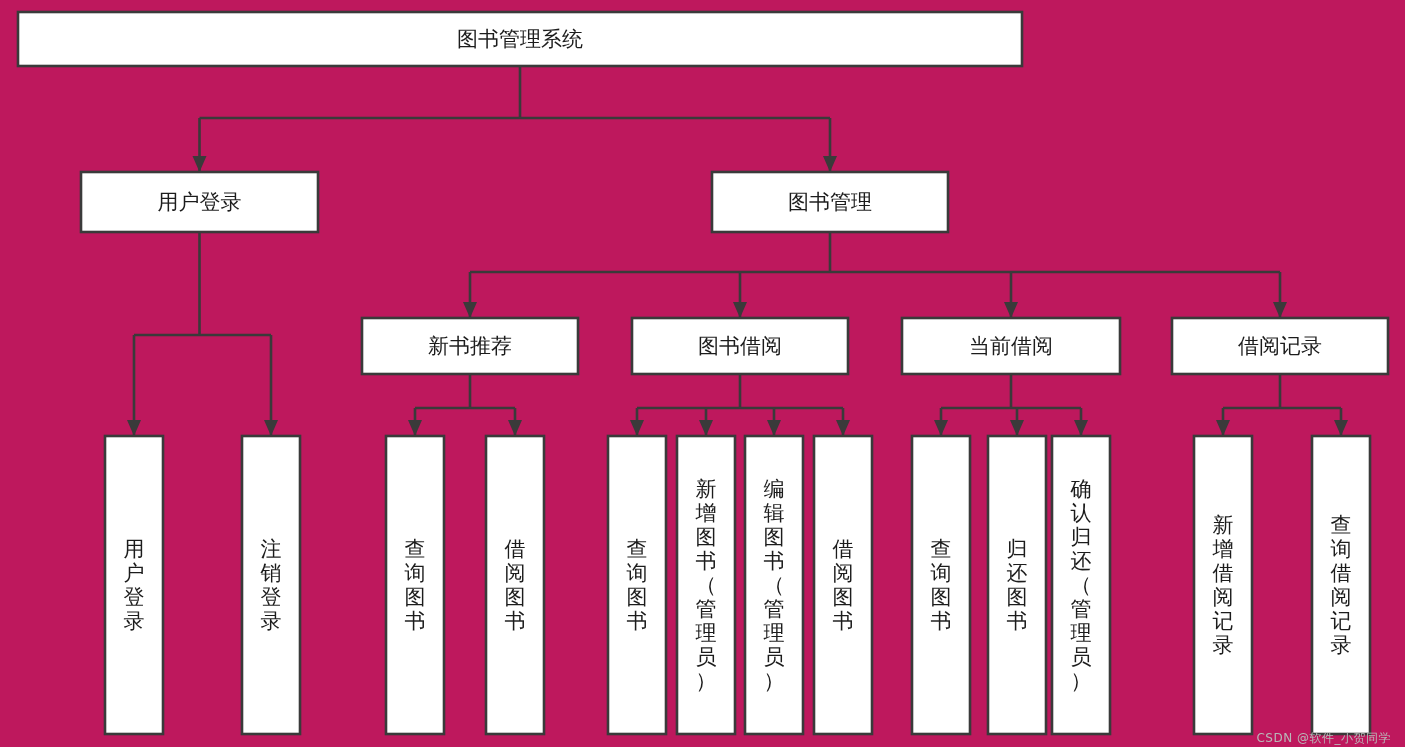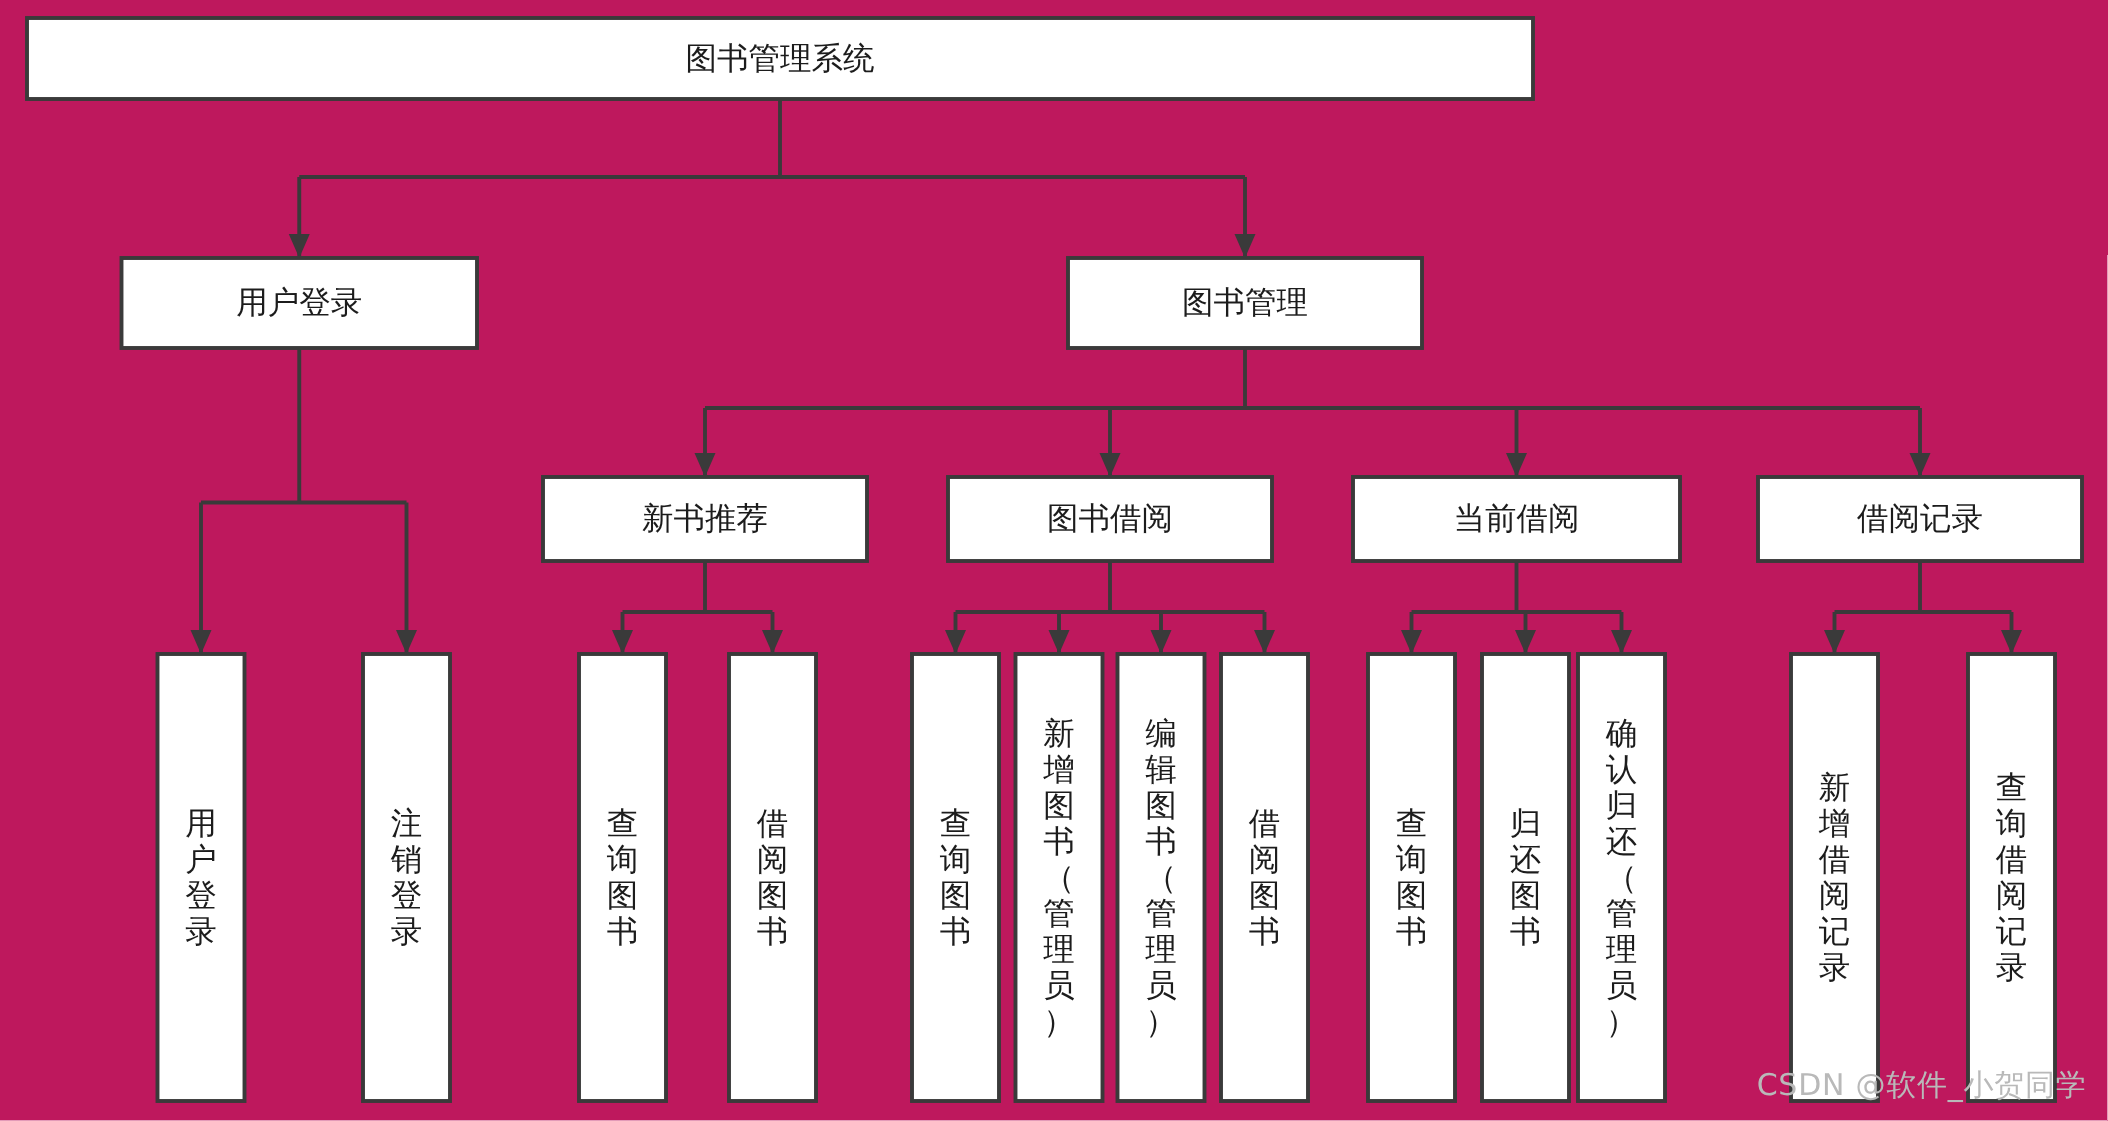--- a/index.html
+++ b/index.html
@@ -52,23 +52,23 @@
   }
   .node-label-vertical {
     fill: #1c1c1c;
     font-family: "DejaVu Sans", "Liberation Sans", sans-serif;
     font-size: 21px;
     text-anchor: middle;
   }
   .watermark-text {
     position: absolute;
     right: 14px;
-    bottom: 10px;
-    font-family: "DejaVu Sans", "Liberation Sans", sans-serif;
-    font-size: 20px;
+    bottom: 0;
+    font-family: "DejaVu Sans", "Liberation Sans", sans-serif;
+    font-size: 12px;
     color: #b9b9b9;
     letter-spacing: 0.5px;
     white-space: nowrap;
     user-select: none;
   }
 </style>
 </head>
 <body>
 
 <div id="diagram-root">

